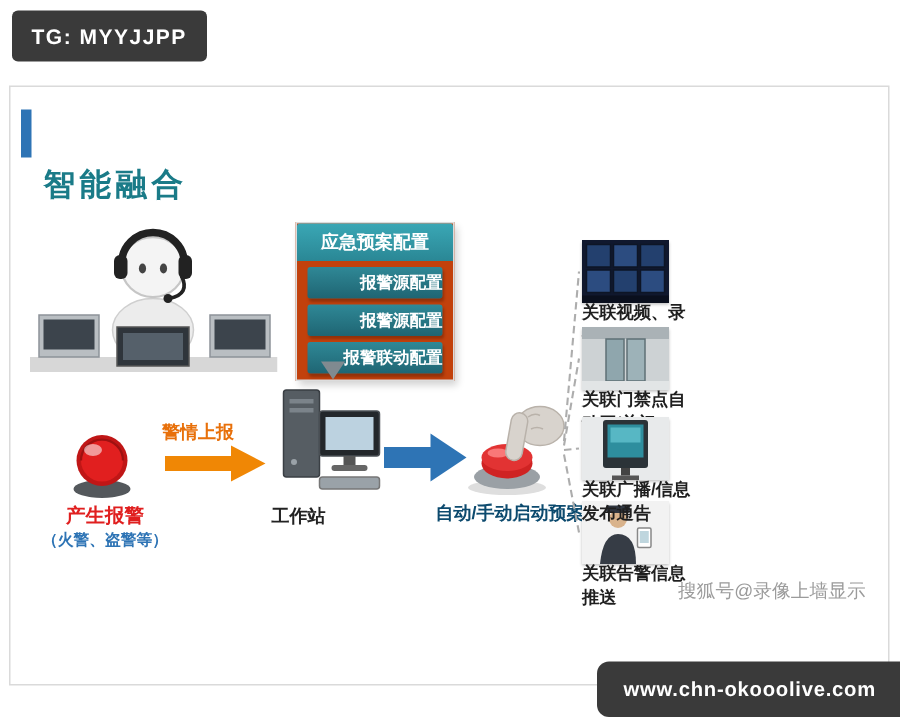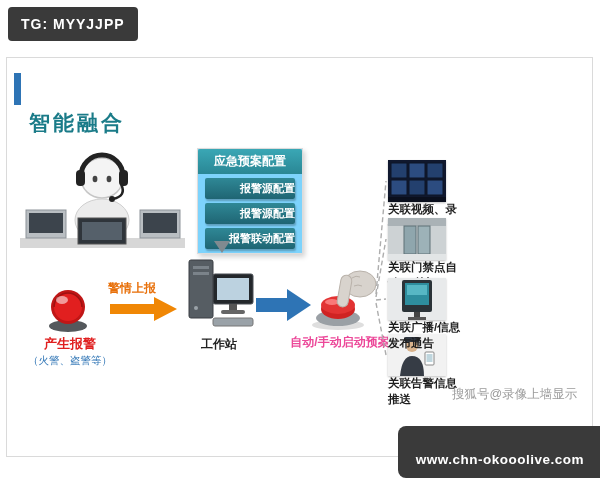--- a/index.html
+++ b/index.html
@@ -8,59 +8,59 @@
     font-family:"Liberation Sans","DejaVu Sans",sans-serif;
   }
   .slide{
     position:absolute;left:6px;top:57px;width:585px;height:398px;
     background:#ffffff;border:1px solid #dadada;
   }
   .badge{
     position:absolute;background:#3a3a3a;color:#ffffff;font-weight:bold;
   }
   .badge-top{left:8px;top:7px;font-size:14px;padding:9px 13px;border-radius:4px;letter-spacing:1px;}
-  .badge-bottom{right:0;bottom:2px;font-size:13.5px;padding:26px 16px 11px 18px;border-radius:8px 0 0 8px;letter-spacing:.5px;}
+  .badge-bottom{right:0;bottom:2px;font-size:13.5px;padding:11px 16px 11px 18px;border-radius:8px 0 0 8px;letter-spacing:.5px;}
   .title-bar{position:absolute;left:14px;top:73px;width:7px;height:32px;background:#2e74b5;}
   .title{
     position:absolute;left:29px;top:61px;font-size:21px;font-weight:bold;
     color:#1a7b88;letter-spacing:3px;margin-top:48px;
   }
   .abs{position:absolute;}
   .alarm-label{position:absolute;left:12px;top:336px;width:116px;text-align:center;line-height:1.3;}
   .alarm-main{font-size:13px;font-weight:bold;color:#e01f1f;text-align:center;}
-  .alarm-sub{font-size:10.5px;font-weight:normal;color:#2e74b5;margin-top:1px;}
+  .alarm-sub{font-size:10.5px;font-weight:bold;color:#2e74b5;margin-top:1px;}
   .report-label{
     position:absolute;left:108px;top:280px;width:72px;
     font-size:12px;font-weight:bold;color:#e8700a;
   }
   .ws-label{
-    position:absolute;left:181px;top:336px;width:76px;text-align:center;
+    position:absolute;left:181px;top:336px;width:76px;text-align:left;
     font-size:12px;font-weight:bold;color:#222222;
   }
   .config-panel{
-    position:absolute;left:197px;top:148px;width:104px;background:#7dd3fc;
+    position:absolute;left:197px;top:148px;width:104px;background:#c2410c;
     border:1px solid #dcdcdc;padding-bottom:4px;box-shadow:2px 3px 5px rgba(0,0,0,.18);
   }
   .config-header{
     background:linear-gradient(#3aa7b5,#2a8795);color:#fff;font-size:12px;font-weight:bold;
     text-align:center;padding:4px 0;border-radius:2px 2px 0 0;
   }
   .config-item{
     background:linear-gradient(#2f8896,#1f6573);color:#fff;font-size:11px;font-weight:bold;
     text-align:right;padding:3px 0;margin:4px 7px 0 7px;border-radius:2px;
     box-shadow:1px 2px 2px rgba(0,0,0,.25);
   }
   .down-arrow{
     position:absolute;left:214px;top:241px;width:0;height:0;
     border-left:8px solid transparent;border-right:8px solid transparent;
     border-top:12px solid #808a90;
   }
   .trigger-label{
     position:absolute;left:272px;top:334px;width:136px;text-align:center;
-    font-size:12px;font-weight:bold;color:#ec4899;
+    font-size:12px;font-weight:bold;color:#0c4a6e;
   }
   .outcome{position:absolute;left:388px;display:flex;align-items:flex-start;flex-direction:column;}
   .outcome .thumb{flex:0 0 auto;margin-right:8px;box-shadow:0 1px 2px rgba(0,0,0,.25);}
   .outcome-label{width:80px;font-size:11.5px;font-weight:bold;color:#1f1f1f;line-height:1.35;}
   .watermark{position:absolute;left:452px;top:386px;font-size:12.5px;color:#9b9b9b;}
   svg{display:block;}
   .connectors{pointer-events:none;}
 </style>
 </head>
 <body>

